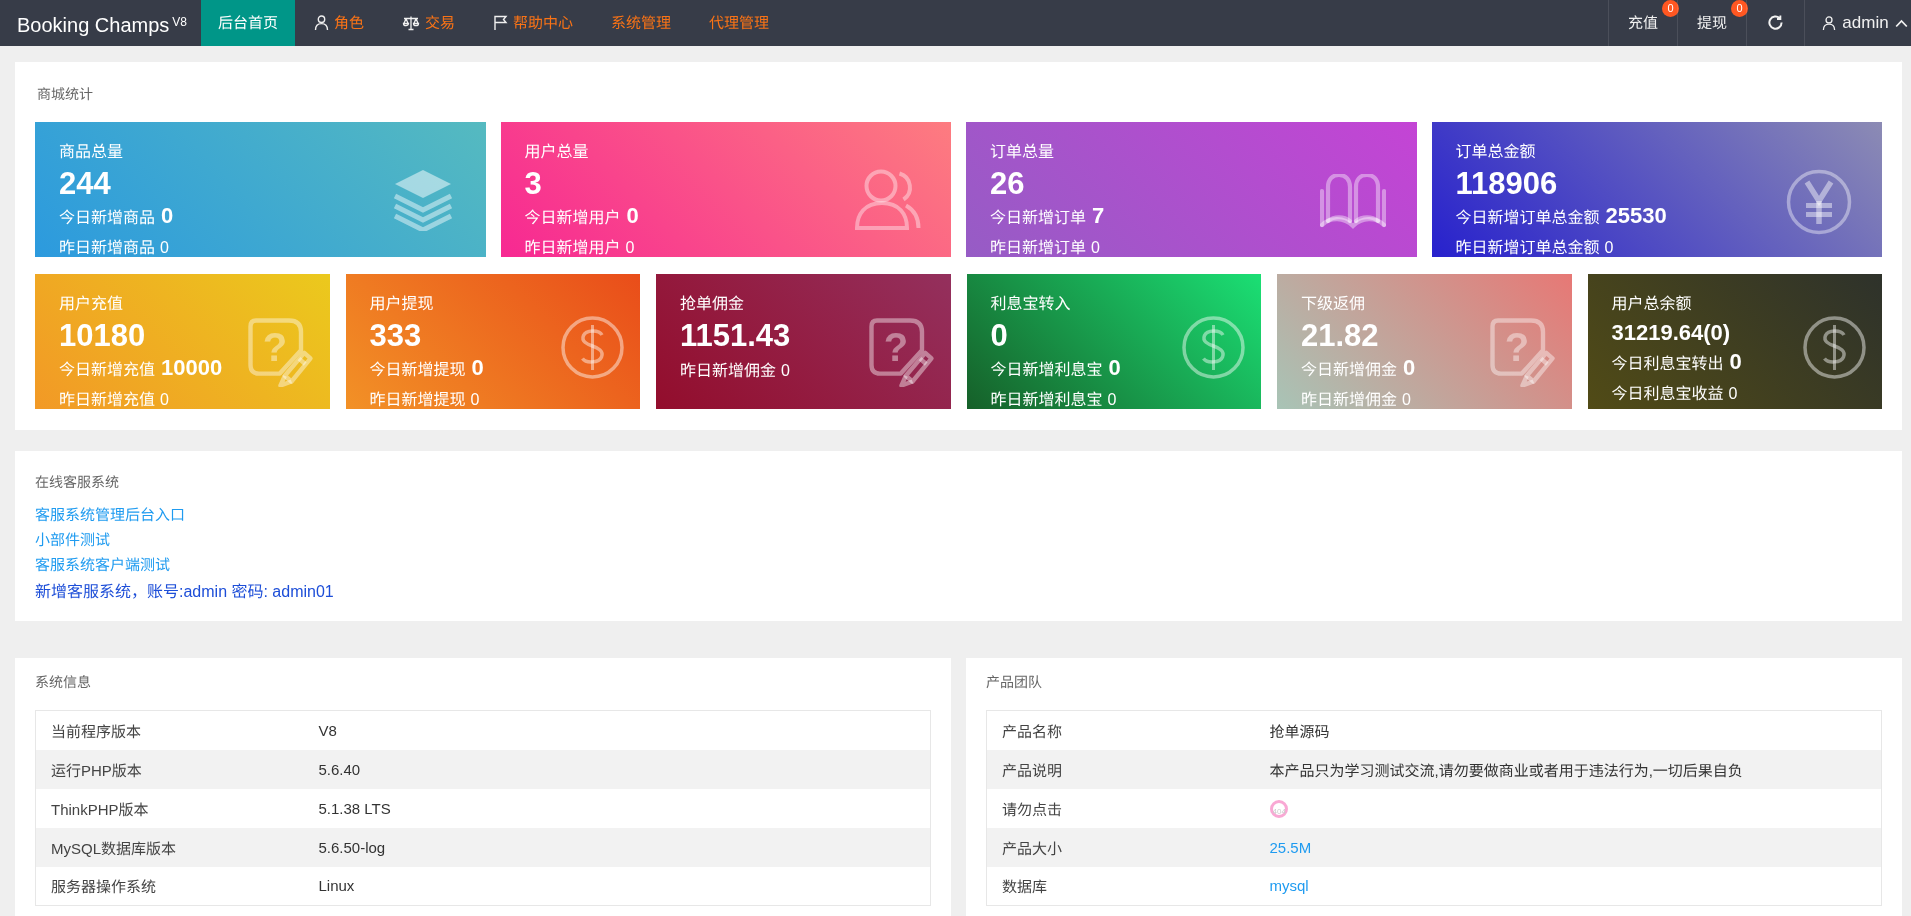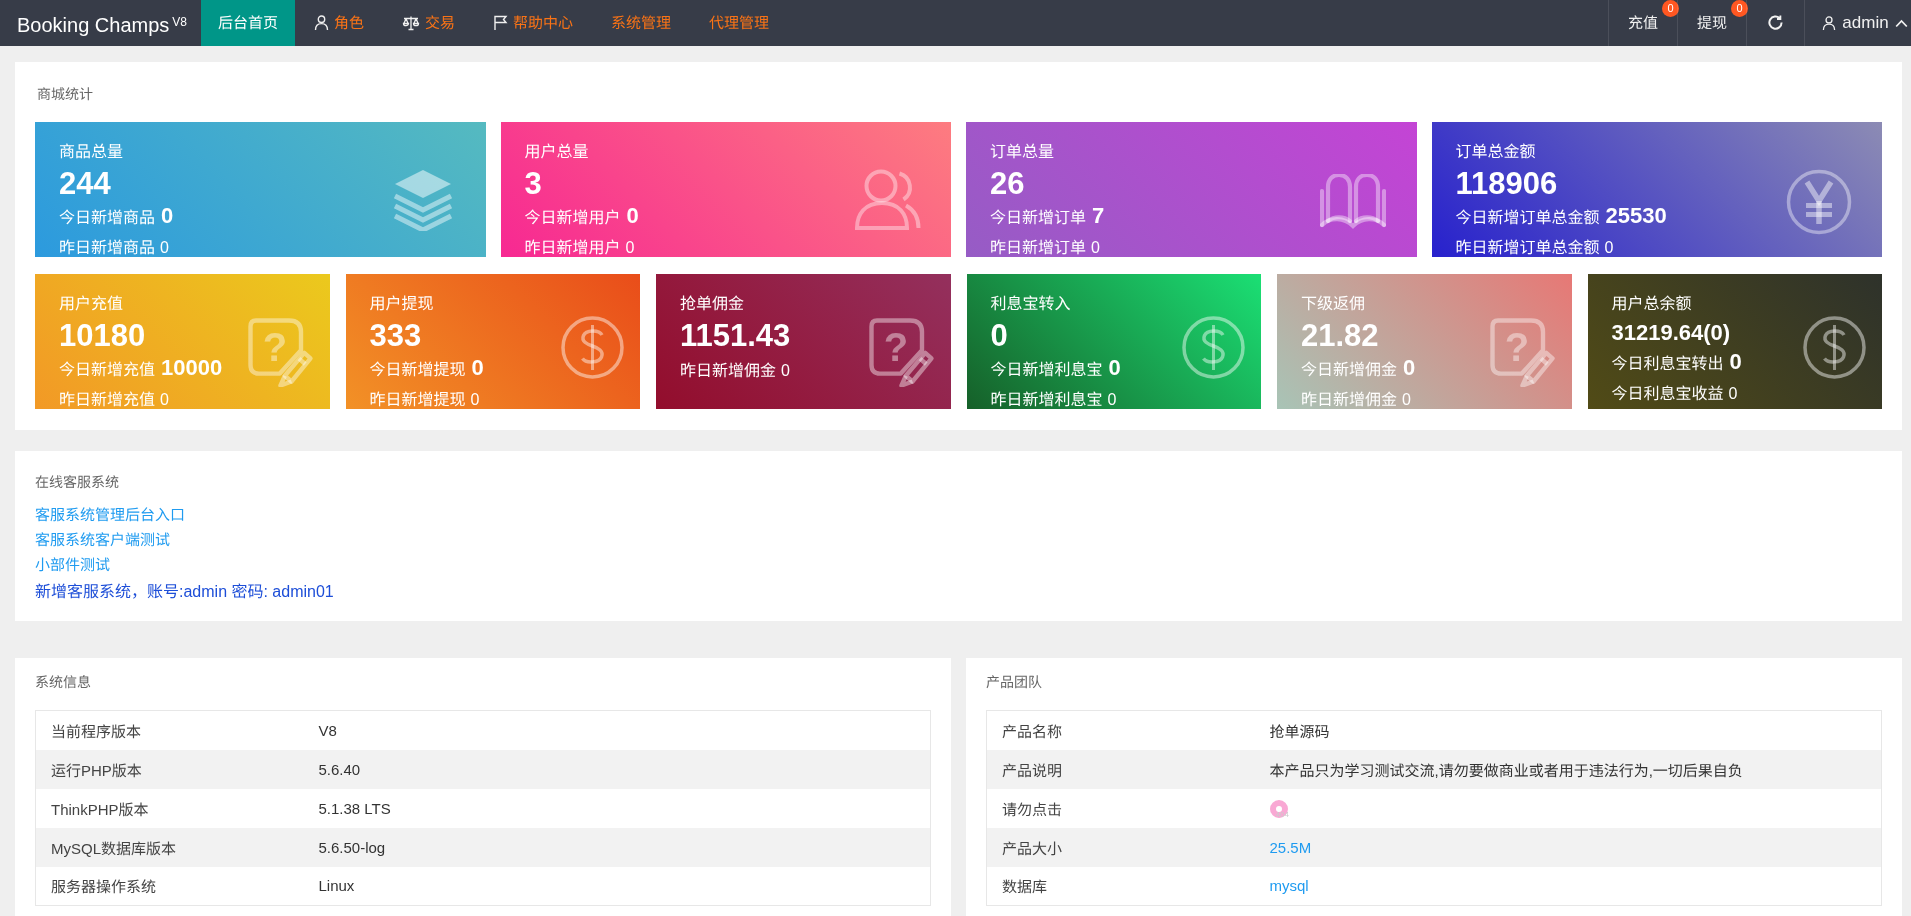--- a/index.html
+++ b/index.html
@@ -53,21 +53,21 @@
 .p2 a.first{margin-top:18px}
 .p2 .note{font-size:16px;line-height:16px;color:#1d4ed8;margin-top:12px}
 
 .cols{display:flex;gap:15px;margin:37px 9px 0 15px}
 .bp{background:#fff;width:936px;padding:17px 20px 40px}
 .bp table{width:100%;border-collapse:collapse;margin-top:21px;border:1px solid #e7e7e7;font-size:15px;color:#333}
 .bp td{height:39px;padding:0 0 0 15px;vertical-align:middle}
 .bp td.k{width:268px;color:#444}
 .bp tr.g{background:#f2f2f2}
 .bp a{color:#1f9bf0;text-decoration:none}
-.c404{display:inline-block;width:18px;height:18px;border:6px solid #f9a8d4;border-radius:50%;font-size:8px;line-height:18px;color:#ccc;vertical-align:middle}
+.c404{display:inline-block;width:18px;height:18px;border:3px solid #f9a8d4;border-radius:50%;font-size:8px;line-height:18px;color:#ccc;vertical-align:middle}
 </style>
 </head>
 <body>
 <header>
   <div class="logo">Booking Champs<sup>V8</sup></div>
   <nav>
     <div class="it act">后台首页</div>
     <div class="it"><svg width="15" height="16" viewBox="0 0 15 16" fill="none" stroke="#f0f0f0" stroke-width="1.4">
           <circle cx="7.5" cy="4.2" r="3.2"></circle>
           <path d="M1.5,15 C1.5,10.8 4,8.6 7.5,8.6 C11,8.6 13.5,10.8 13.5,15"></path>
@@ -224,22 +224,22 @@
         <path d="M41,19 C38,13.5 25,13.5 22.5,19.5 C20,25.5 26,28 31.5,30 C37,32 43,35 40.5,41 C38,47 25,47.5 21.5,42.5" stroke-width="3.5"></path>
         <path d="M31.5,9 V54" stroke-width="3"></path>
       </svg>
     </div>
   </div>
 </div>
 
 <div class="panel p2">
   <div class="ptitle">在线客服系统</div>
   <a class="first" href="#">客服系统管理后台入口</a>
+  <a href="#">小部件测试</a>
   <a href="#">客服系统客户端测试</a>
-  <a href="#">小部件测试</a>
   <div class="note">新增客服系统，账号:admin 密码: admin01</div>
 </div>
 
 <div class="cols">
   <div class="bp">
     <div class="ptitle">系统信息</div>
     <table>
       <tbody>
           <tr>
             <td class="k">当前程序版本</td>

